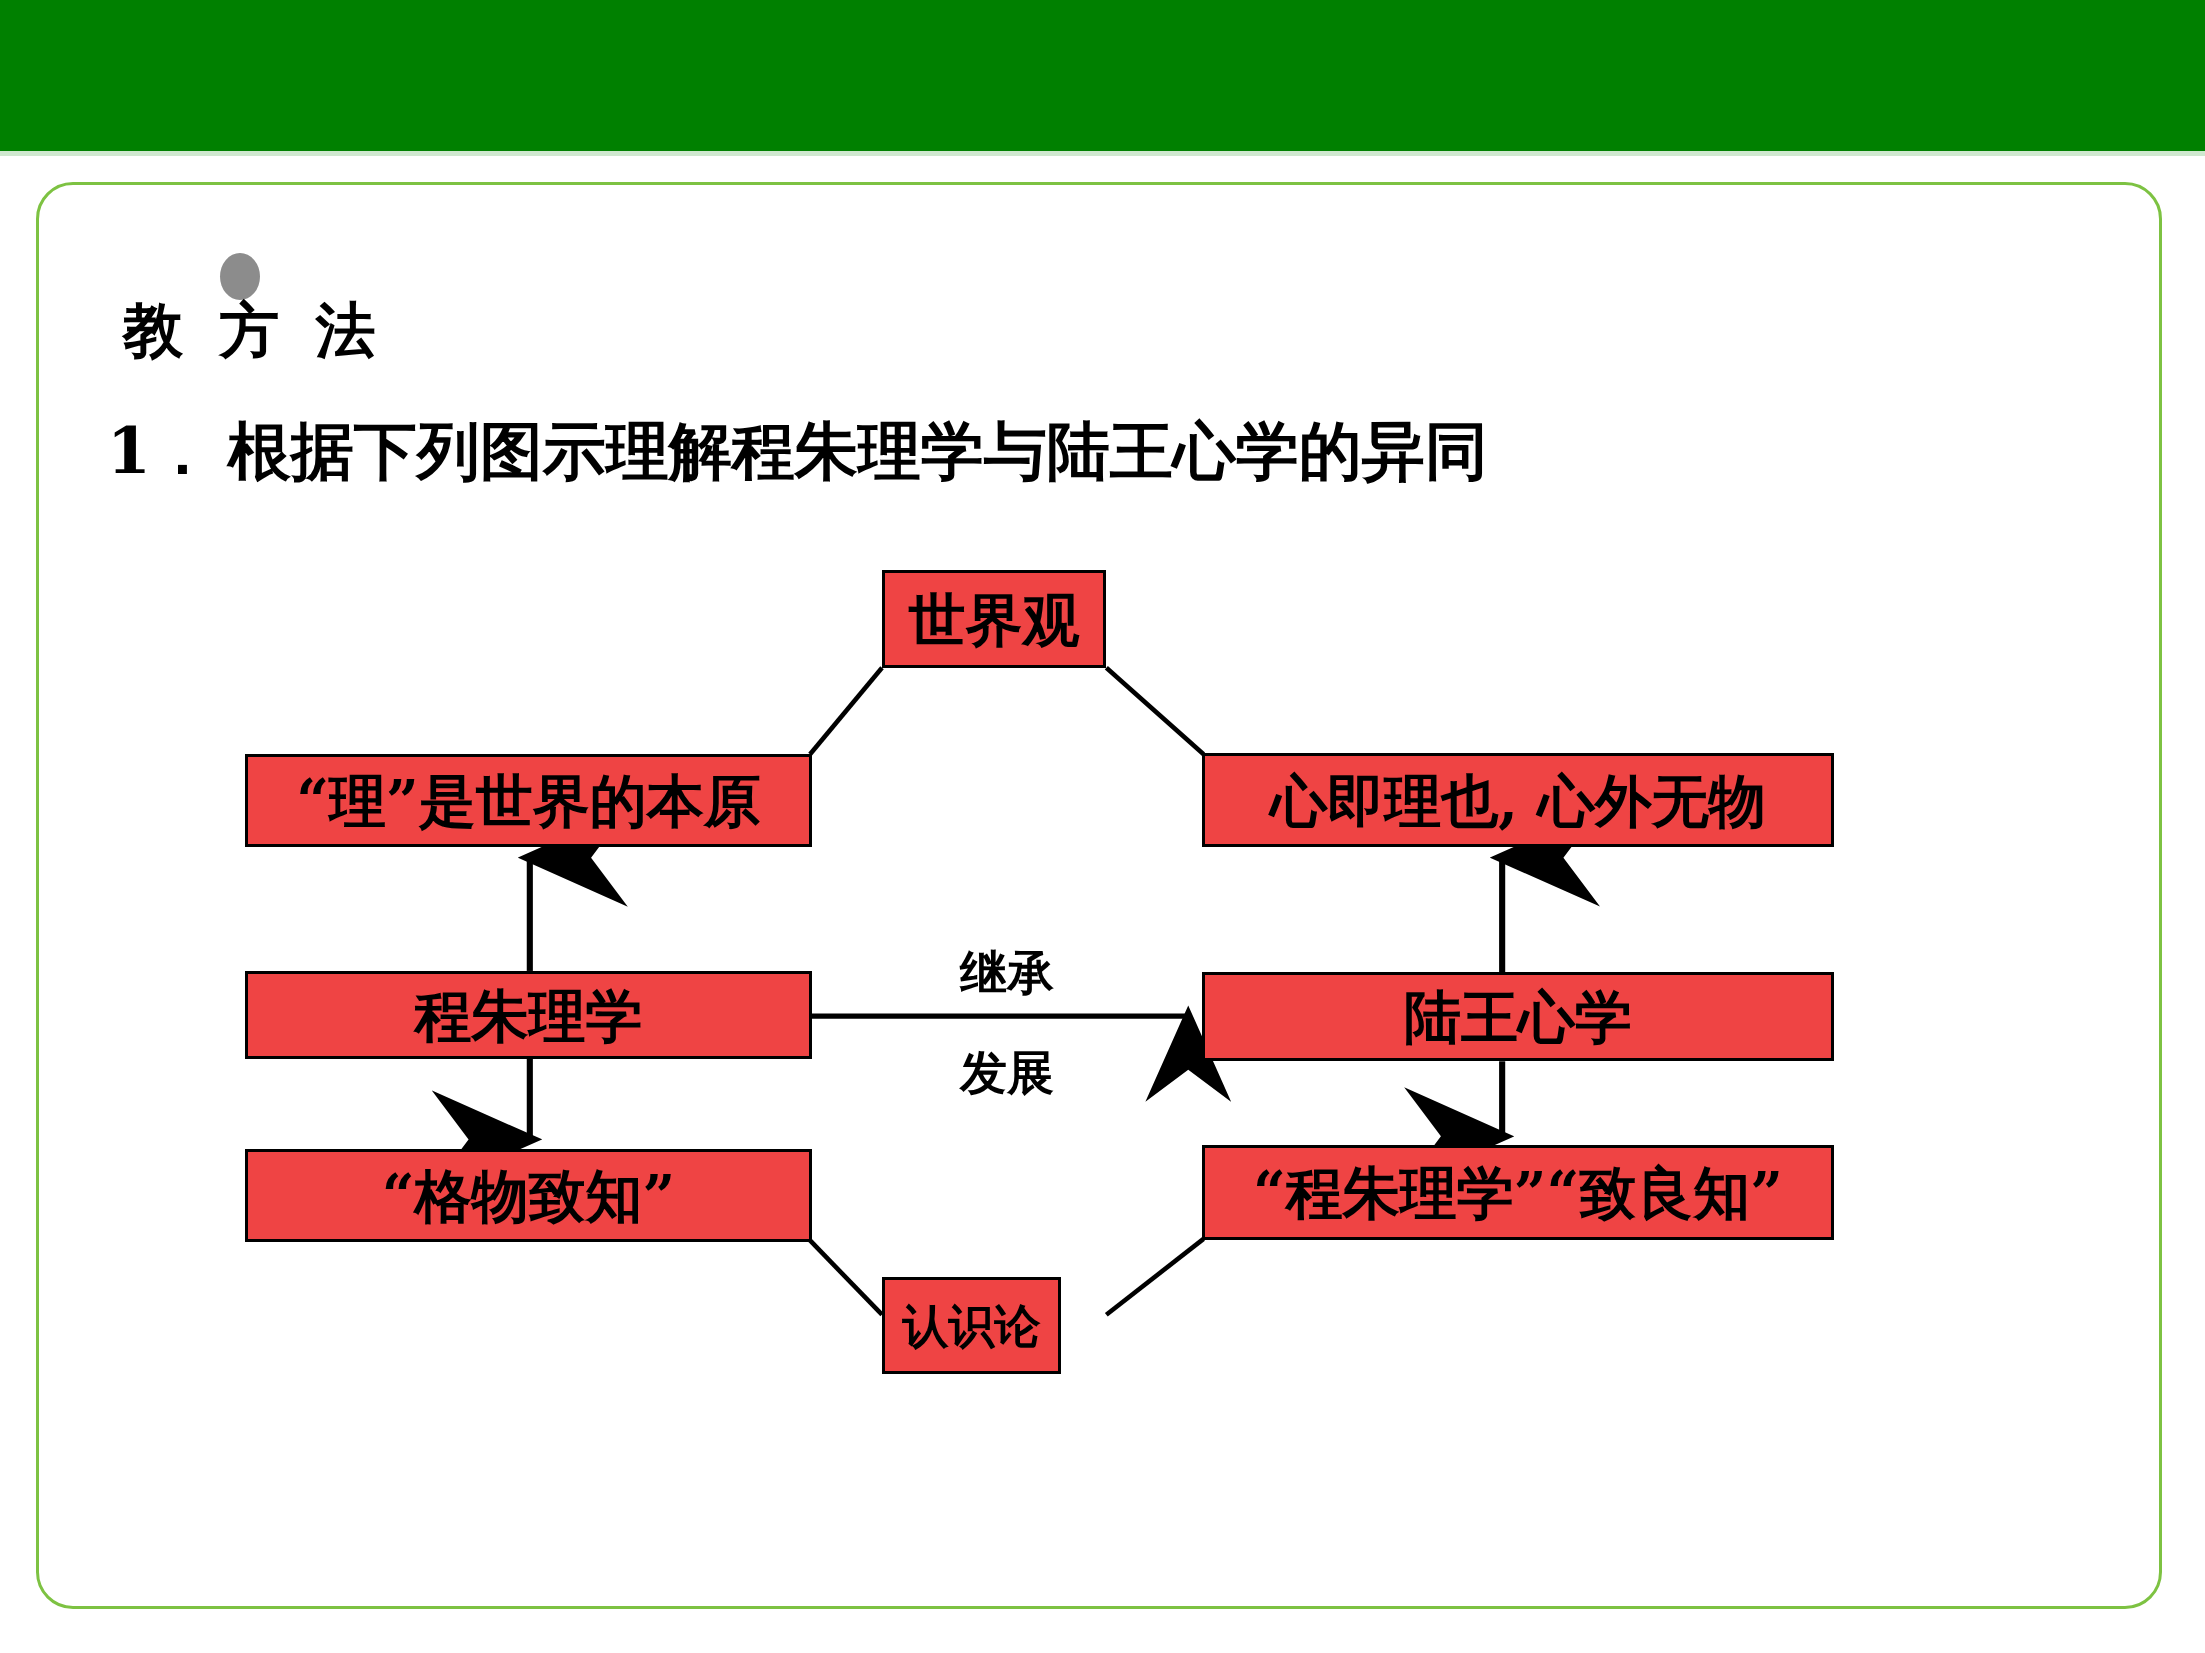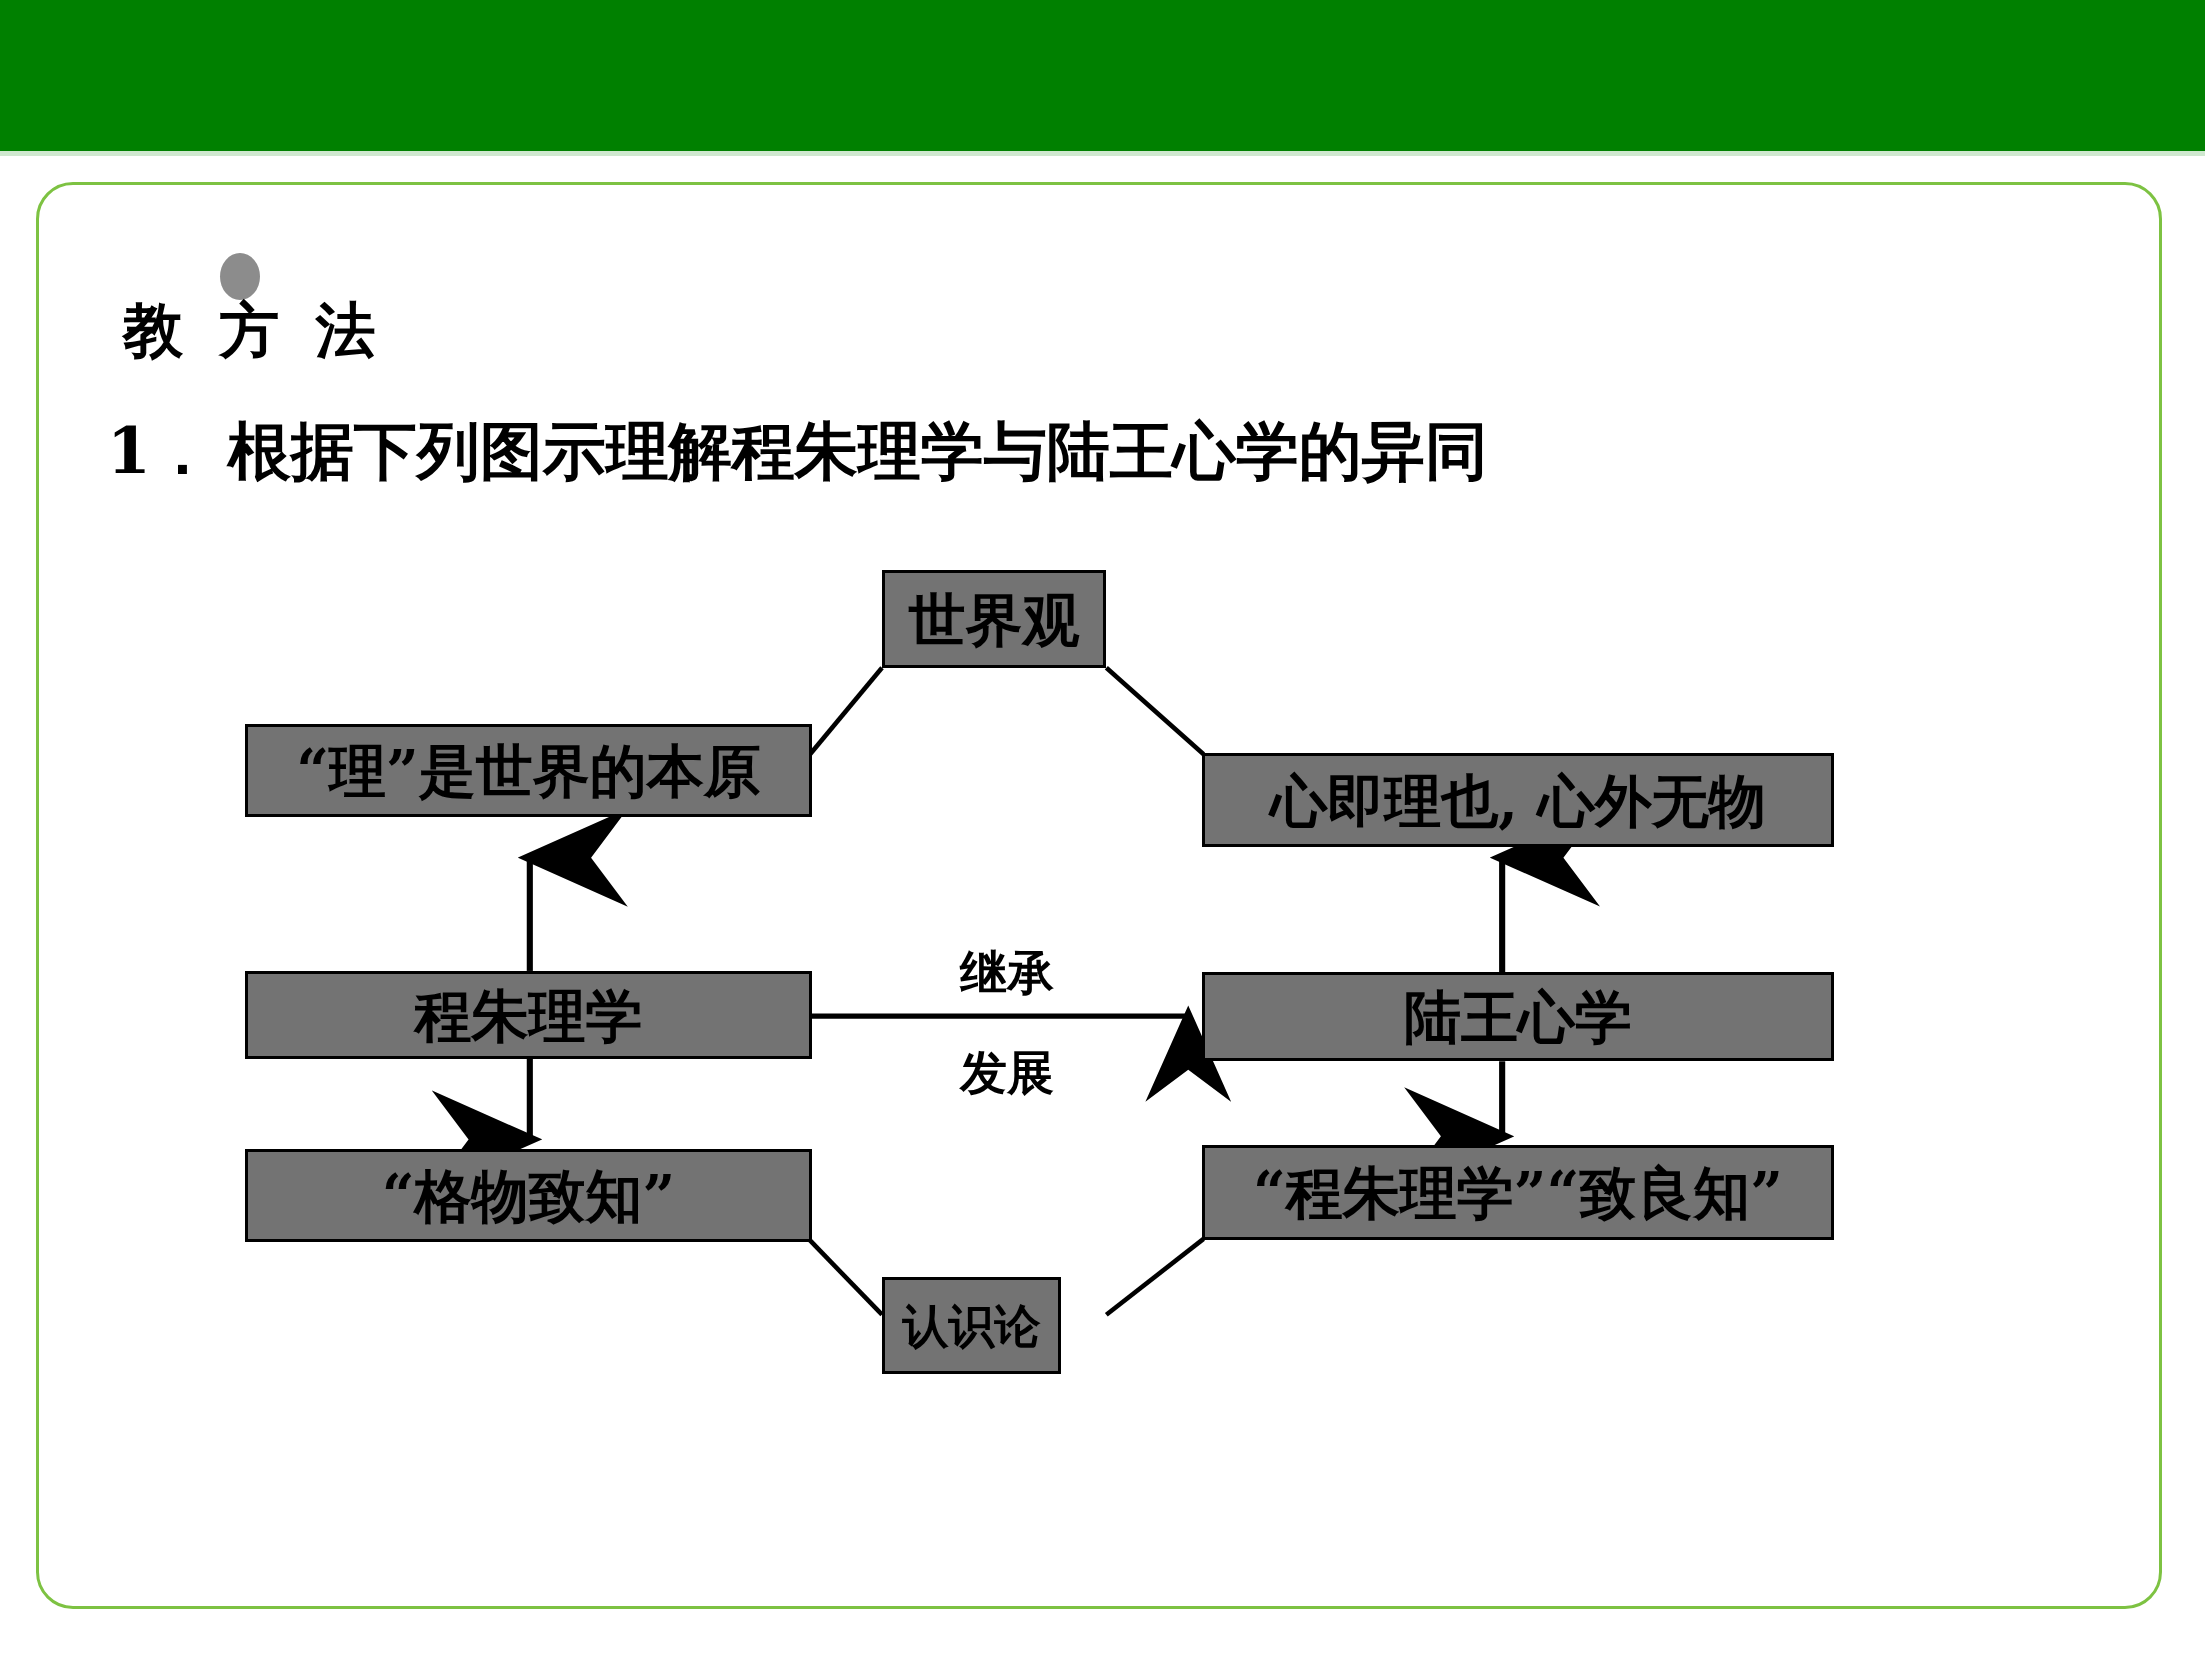--- a/index.html
+++ b/index.html
@@ -98,33 +98,33 @@
     width: 2205px;
     height: 1654px;
     pointer-events: none;
   }
   .diagram svg { display: block; }
 
   .node-box {
     position: absolute;
     border: 3.8px solid #000000;
     box-sizing: border-box;
-    background: #737373;
+    background: #ef4444;
     display: flex;
     align-items: center;
     justify-content: center;
     font-family: "DejaVu Serif", "Liberation Serif", serif;
     font-weight: bold;
     color: #000000;
     white-space: nowrap;
     line-height: 1;
   }
 
   #node-worldview  { left: 882px; top: 570px;  width: 224px;  height: 98px; font-size: 57px; }
-  #node-left-top   { left: 245px;  top: 724px;  width: 567px;  height: 93px; font-size: 57px; }
+  #node-left-top   { left: 245px;  top: 754px;  width: 567px;  height: 93px; font-size: 57px; }
   #node-right-top  { left: 1202px; top: 753px;  width: 632px;  height: 94px; font-size: 57px; }
   #node-left-mid   { left: 245px;  top: 971px; width: 567px;  height: 88px; font-size: 57px; }
   #node-right-mid  { left: 1202px; top: 972px; width: 632px;  height: 89px; font-size: 57px; }
   #node-left-bot   { left: 245px;  top: 1149px; width: 567px;  height: 93px; font-size: 57px; }
   #node-right-bot  { left: 1202px; top: 1145px; width: 632px;  height: 95px; font-size: 57px; }
   #node-epistem    { left: 882px; top: 1277px; width: 179px;  height: 97px; font-size: 46px; }
 
   .edge-label {
     position: absolute;
     font-family: Liberation Sans, sans-serif;

